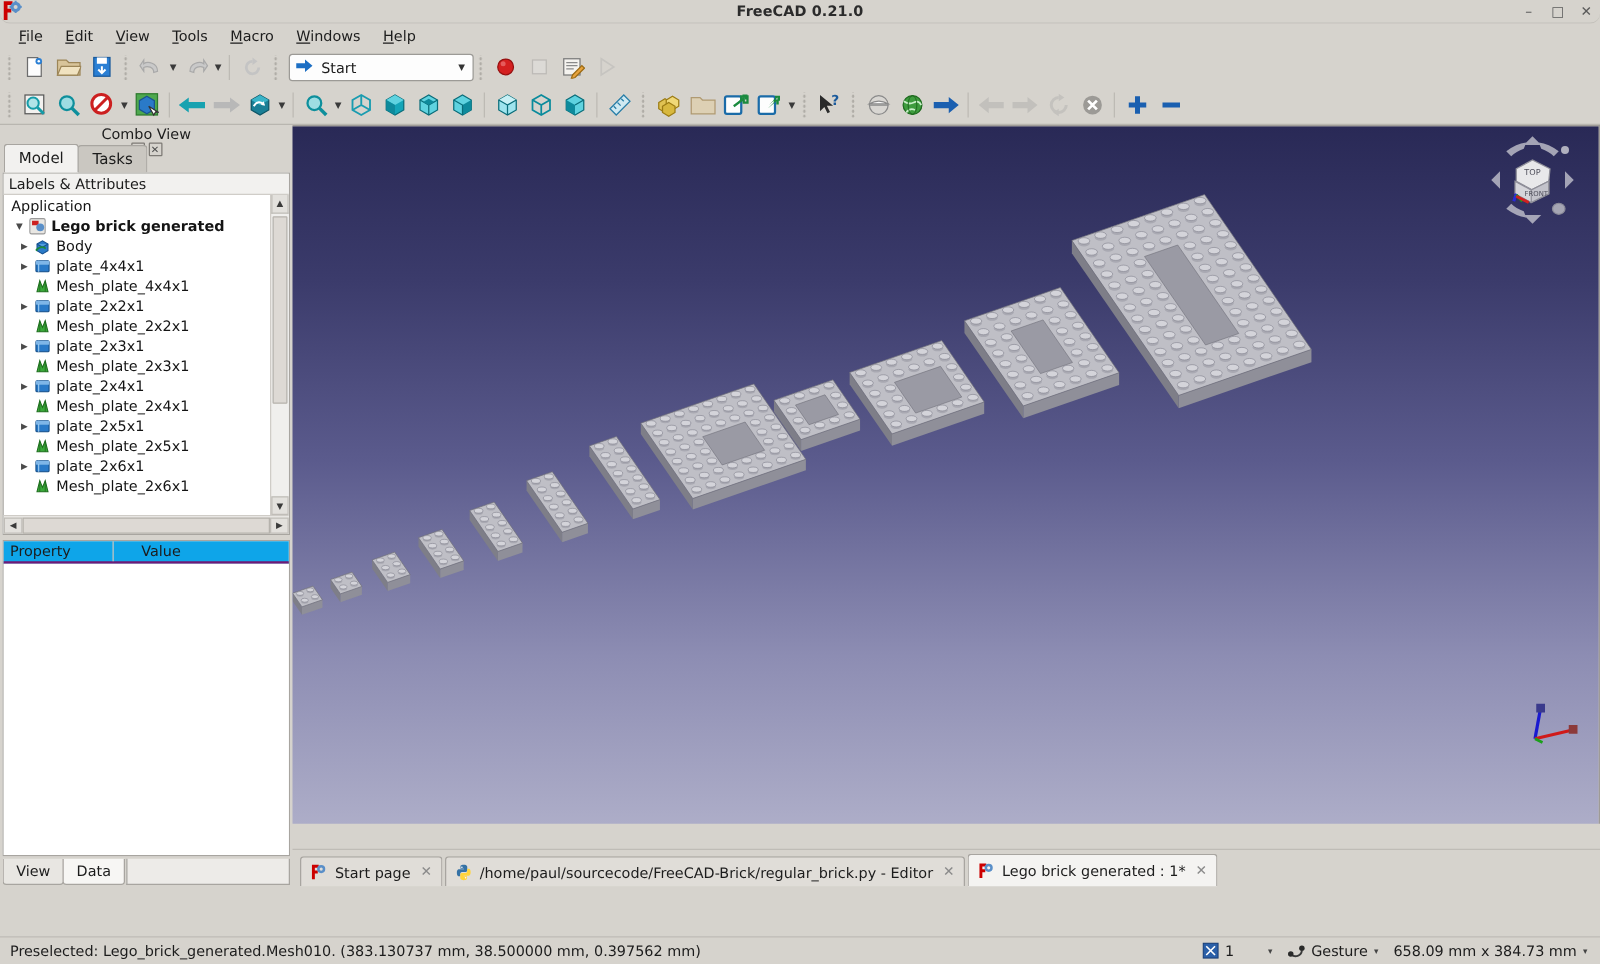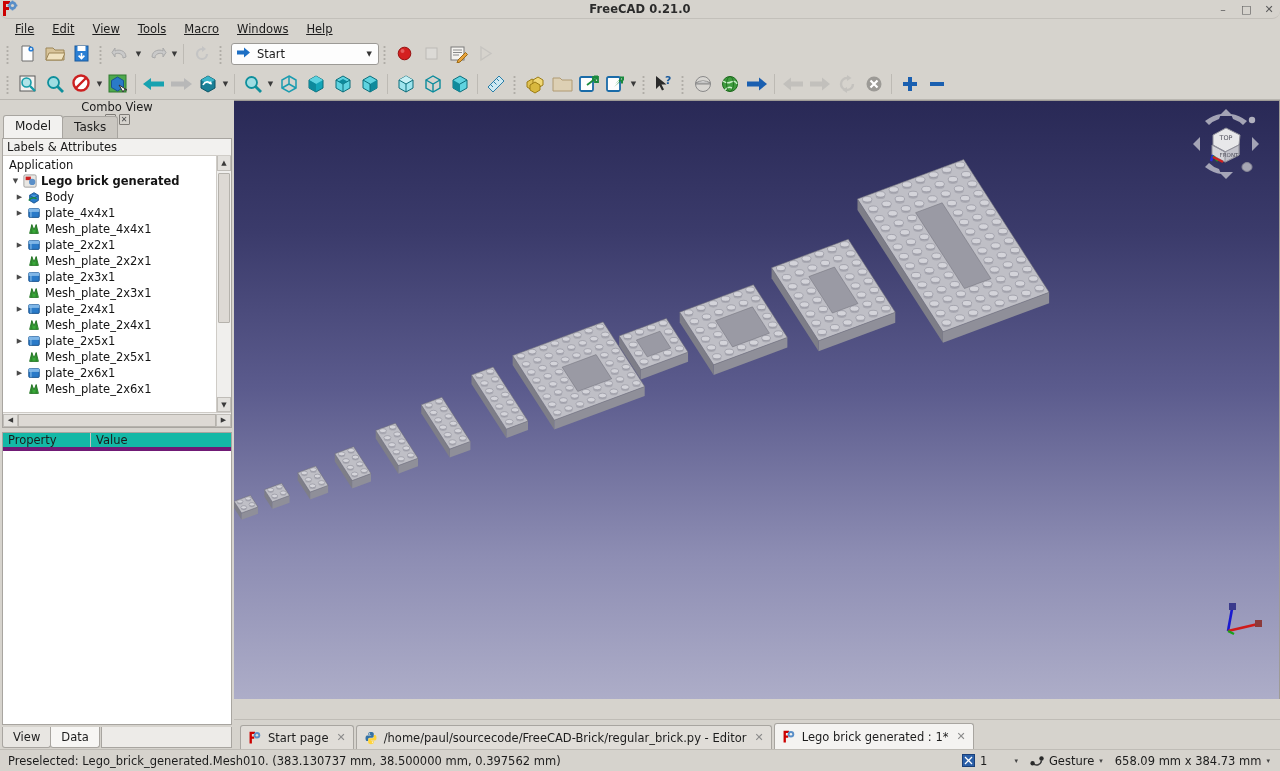--- a/index.html
+++ b/index.html
@@ -27,21 +27,21 @@
   }
   .wctl { position: absolute; right: 6px; top: 0; height: 19px; display: flex; align-items: center; gap: 13px; }
   .wctl span { font-size: 11px; color: #5a5a5a; line-height: 1; width: 10px; text-align: center; }
 
   
   .menubar {
     height: 20px; background: #d6d3cd; display: flex; align-items: center;
     padding-left: 6px; gap: 0px;
   }
   .menubar .mi {
-    padding: 2px 9px; font-size: 11.5px; color: #1c1c1c; cursor: default; text-decoration: underline;
+    padding: 2px 9px; font-size: 11.5px; color: #1c1c1c; cursor: default;
   }
   .menubar .mi u { text-decoration: underline; }
 
   
   .toolbar-row {
     background: #d6d3cd; display: flex; align-items: center;
     padding: 0 2px;
   }
   .tb1 { height: 29px; }
   .tb2 { height: 32px; border-bottom: 1px solid #b9b6b0; }
@@ -137,21 +137,21 @@
     width: 15px; height: 13px; display: flex; align-items: center; justify-content: center;
     font-size: 7px; color: #3a3a3a; background: #e3e1dd; border: 1px solid #c0bdb8;
   }
   .hsb .track { flex: 1; height: 13px; }
   .hsb .thumb { height: 13px; background: #ddd9d4; border: 1px solid #b5b2ac; width: 100%; }
 
   .propbox {
     flex: 1; background: #fff; border: 1px solid #a8a5a0; margin: 4px 2px 0;
     display: flex; flex-direction: column; min-height: 0;
   }
-  .prop-hdr { display: flex; height: 18px; background: #14b8a6; border-bottom: 4px solid #701a75; }
+  .prop-hdr { display: flex; height: 18px; background: #0ea5e9; border-bottom: 2px solid #701a75; gap: 17px; }
   .prop-hdr div {
     font-size: 11.5px; color: #1c1c1c; display: flex; align-items: center; padding-left: 5px;
   }
   .prop-hdr .c1 { width: 88px; border-right: 1px solid #c8c5c0; }
   .prop-hdr .c2 { flex: 1; }
   .prop-body { flex: 1; background: #fff; }
 
   .tabs-bot { display: flex; height: 24px; align-items: flex-start; padding: 2px 2px 0; }
   .tabs-bot .tab {
     padding: 3px 10px; font-size: 11.5px; color: #1c1c1c;
@@ -182,21 +182,21 @@
     background: #e0ddd8; border: 1px solid #a8a5a0; border-bottom: none;
     border-radius: 3px 3px 0 0;
   }
   .doctab.active { background: #f4f3f1; height: 26px; }
   .doctab .x { font-size: 11px; color: #8a8a8a; margin-left: 2px; }
   .doctab .di { width: 14px; height: 14px; display:flex;align-items:center;justify-content:center; flex:none;}
 
   
   .statusbar {
     height: 22px; background: #d6d3cd; display: flex; align-items: center;
-    border-top: 1px solid #bfbcb6; padding: 0 4px; font-size: 11.5px; color: #1c1c1c;
+    border-top: 1px solid #bfbcb6; padding: 0 4px; font-size: 11.5px; color: #1c1c1c; margin-top: 40px;
   }
   .statusbar .msg { flex: 1; padding-left: 4px; }
   .status-item { display: flex; align-items: center; gap: 5px; padding: 0 6px; }
   .status-item .cv { font-size: 7px; color: #444; }
   .st-icon { width: 14px; height: 14px; display: flex; align-items: center; justify-content: center; }
 </style>
 </head>
 <body>
 
 <div id="app">

